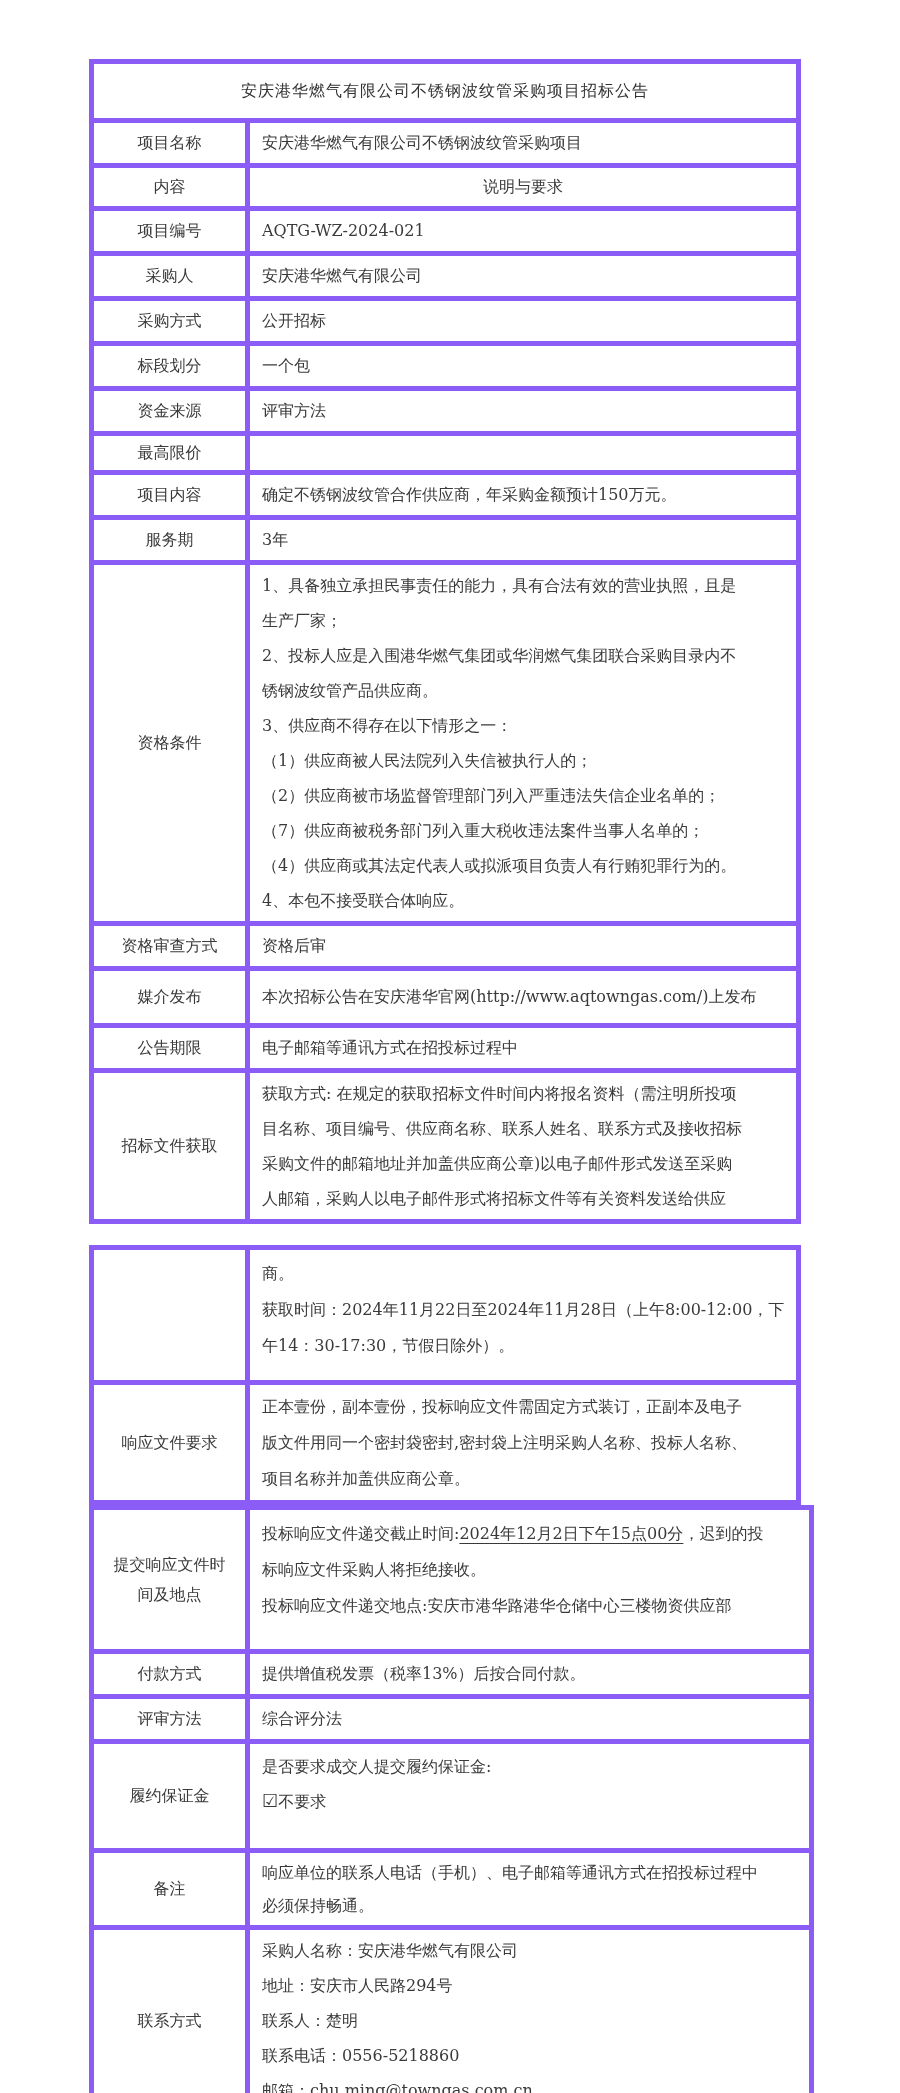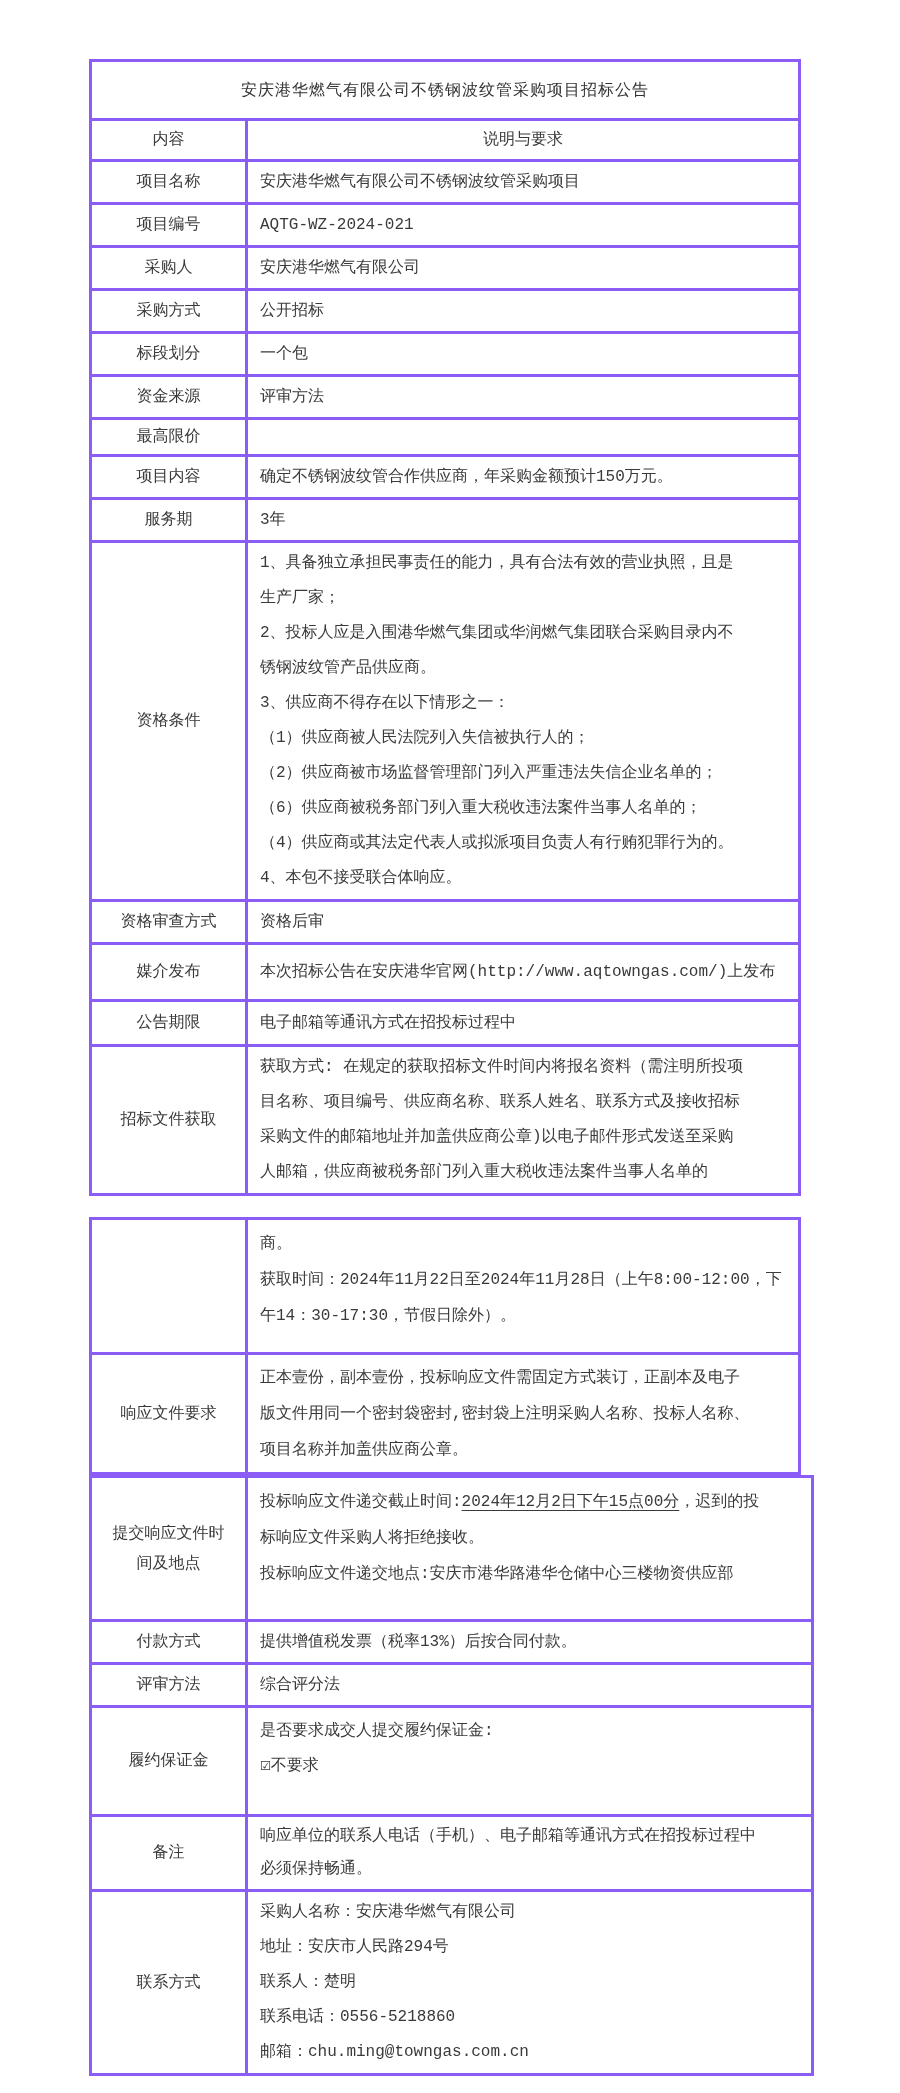--- a/index.html
+++ b/index.html
@@ -12,25 +12,24 @@
   }
   .page { position:relative; width:900px; height:2093px; padding-top:59px; }
   table.doc-table {
     border-collapse:collapse; table-layout:fixed;
     margin-left:89px; background:#fff;
   }
   .t1  { width:712px; }
   .t2a { width:712px; margin-top:21px; }
   .t2b { width:725px; }
   .doc-table td {
-    border:3px solid #8b5cf6;
+    border:5px solid #8b5cf6;
     font-size:16px;
     vertical-align:middle;
     overflow:hidden;
-    font-family:Liberation Mono, monospace;
   }
   col.c-label { width:156px; }
   .title-cell {
     text-align:center; font-size:17px; letter-spacing:1px; color:#333;
   }
   td.label { text-align:center; line-height:1.9; padding:2px 4px; color:#3a3a3a; }
   td.content { padding:3px 10px 3px 12px; line-height:34px; text-align:left; }
   td.content.center { text-align:center; padding:2px; }
   td.vtop { vertical-align:top; padding-top:6px; }
   .line { white-space:nowrap; }
@@ -44,30 +43,30 @@
 
   <table class="doc-table t1">
     <colgroup>
         <col class="c-label">
         <col>
       </colgroup>
     <tbody id="t1-body">
       <tr style="height:59px">
         <td colspan="2" class="title-cell">安庆港华燃气有限公司不锈钢波纹管采购项目招标公告</td>
       </tr>
-      <tr style="height:35px">
+      <tr style="height: 35px;">
+          <td class="label">项目名称</td>
+          <td class="content">
+            <div class="line"><span>安庆港华燃气有限公司不锈钢波纹管采购项目</span></div>
+          </td>
+        </tr>
+    <tr style="height:35px">
         <td class="label">内容</td>
         <td class="content center">说明与要求</td>
       </tr>
-    <tr style="height: 35px;">
-          <td class="label">项目名称</td>
-          <td class="content">
-            <div class="line"><span>安庆港华燃气有限公司不锈钢波纹管采购项目</span></div>
-          </td>
-        </tr>
         <tr style="height: 35px;">
           <td class="label">项目编号</td>
           <td class="content">
             <div class="line"><span>AQTG-WZ-2024-021</span></div>
           </td>
         </tr>
         <tr style="height: 38px;">
           <td class="label">采购人</td>
           <td class="content">
             <div class="line"><span>安庆港华燃气有限公司</span></div>
@@ -110,21 +109,21 @@
         <tr style="height: 352px;">
           <td class="label">资格条件</td>
           <td class="content" style="line-height: 35px;">
             <div class="line"><span>1、具备独立承担民事责任的能力，具有合法有效的营业执照，且是</span></div>
             <div class="line"><span>生产厂家；</span></div>
             <div class="line"><span>2、投标人应是入围港华燃气集团或华润燃气集团联合采购目录内不</span></div>
             <div class="line"><span>锈钢波纹管产品供应商。</span></div>
             <div class="line"><span>3、供应商不得存在以下情形之一：</span></div>
             <div class="line"><span>（1）供应商被人民法院列入失信被执行人的；</span></div>
             <div class="line"><span>（2）供应商被市场监督管理部门列入严重违法失信企业名单的；</span></div>
-            <div class="line"><span>（6）供应商被税务部门列入重大税收违法案件当事人名单的；</span></div>
+            <div class="line"><span>（7）供应商被税务部门列入重大税收违法案件当事人名单的；</span></div>
             <div class="line"><span>（4）供应商或其法定代表人或拟派项目负责人有行贿犯罪行为的。</span></div>
             <div class="line"><span>4、本包不接受联合体响应。</span></div>
           </td>
         </tr>
         <tr style="height: 33px;">
           <td class="label">资格审查方式</td>
           <td class="content">
             <div class="line"><span>资格后审</span></div>
           </td>
         </tr>
@@ -139,21 +138,21 @@
           <td class="content">
             <div class="line"><span>电子邮箱等通讯方式在招投标过程中</span></div>
           </td>
         </tr>
         <tr style="height: 142px;">
           <td class="label">招标文件获取</td>
           <td class="content" style="line-height: 35px;">
             <div class="line"><span>获取方式: 在规定的获取招标文件时间内将报名资料（需注明所投项</span></div>
             <div class="line"><span>目名称、项目编号、供应商名称、联系人姓名、联系方式及接收招标</span></div>
             <div class="line"><span>采购文件的邮箱地址并加盖供应商公章)以电子邮件形式发送至采购</span></div>
-            <div class="line"><span>人邮箱，供应商被税务部门列入重大税收违法案件当事人名单的</span></div>
+            <div class="line"><span>人邮箱，采购人以电子邮件形式将招标文件等有关资料发送给供应</span></div>
           </td>
         </tr>
       </tbody>
   </table>
 
   <table class="doc-table t2a">
     <colgroup>
         <col class="c-label">
         <col>
       </colgroup>

